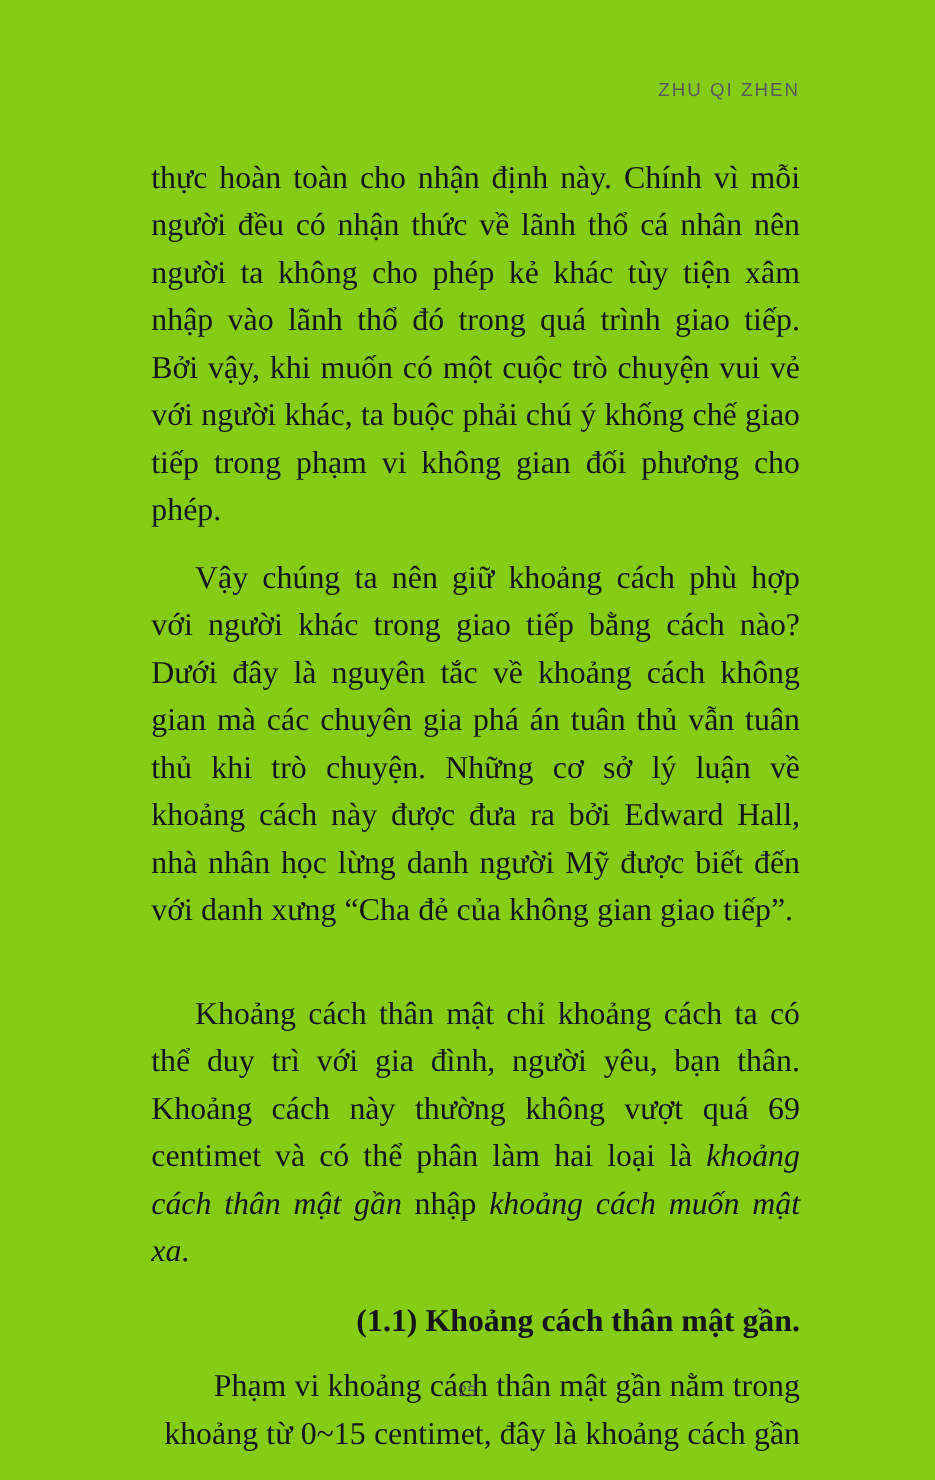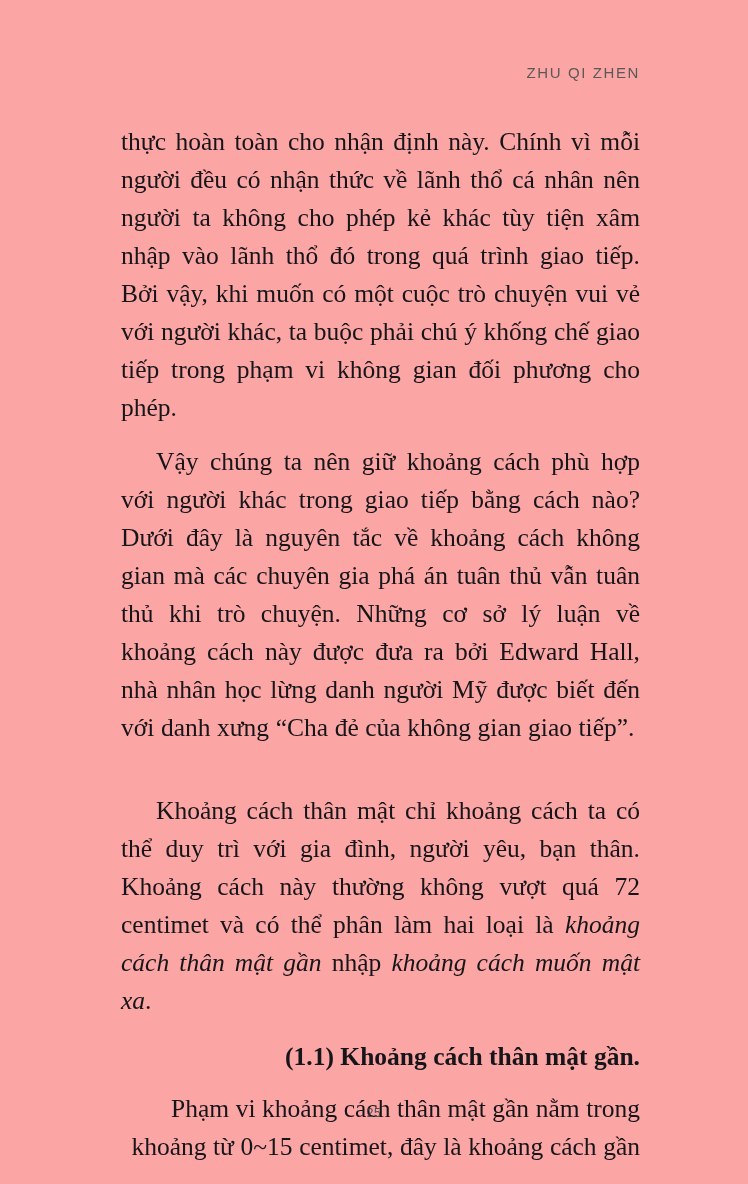--- a/index.html
+++ b/index.html
@@ -5,21 +5,21 @@
 <style>
   html, body {
     margin: 0;
     padding: 0;
     background: #ffffff;
   }
   .page {
     position: relative;
     width: 748px;
     height: 1184px;
-    background: #fca5a5;
+    background: #84cc16;
     overflow: hidden;
     box-sizing: border-box;
   }
 
   
   .running-head {
     position: absolute;
     top: 64px;
     left: 108px;
     right: 108px;
@@ -119,21 +119,21 @@
 
     <div class="gap-para"></div>
 
     <p class="body indent">Vậy chúng ta nên giữ khoảng cách phù hợp với người khác trong giao tiếp bằng cách nào? Dưới đây là nguyên tắc về khoảng cách không gian mà các chuyên gia phá án tuân thủ vẫn tuân thủ khi trò chuyện. Những cơ sở lý luận về khoảng cách này được đưa ra bởi Edward Hall, nhà nhân học lừng danh người Mỹ được biết đến với danh xưng “Cha đẻ của không gian giao tiếp”.</p>
 
     <div class="gap-heading-top"></div>
 
 
     <div class="gap-heading-bottom"></div>
 
-    <p class="body indent"><span>Khoảng cách thân mật chỉ khoảng cách ta có thể duy trì với gia đình, người yêu, bạn thân. Khoảng cách này thường không vượt quá 72 centimet và có thể phân làm hai loại là </span><em>khoảng cách thân mật gần</em><span> nhập </span><em>khoảng cách muốn mật xa</em><span>.</span></p>
+    <p class="body indent"><span>Khoảng cách thân mật chỉ khoảng cách ta có thể duy trì với gia đình, người yêu, bạn thân. Khoảng cách này thường không vượt quá 69 centimet và có thể phân làm hai loại là </span><em>khoảng cách thân mật gần</em><span> nhập </span><em>khoảng cách muốn mật xa</em><span>.</span></p>
 
     <div class="gap-sub-top"></div>
 
     <h3 class="sub-heading">(1.1) Khoảng cách thân mật gần.</h3>
 
     <div class="gap-sub-bottom"></div>
 
     <p class="body indent last-flush">Phạm vi khoảng cách thân mật gần nằm trong khoảng từ 0~15 centimet, đây là khoảng cách gần</p>
 
   </div>

